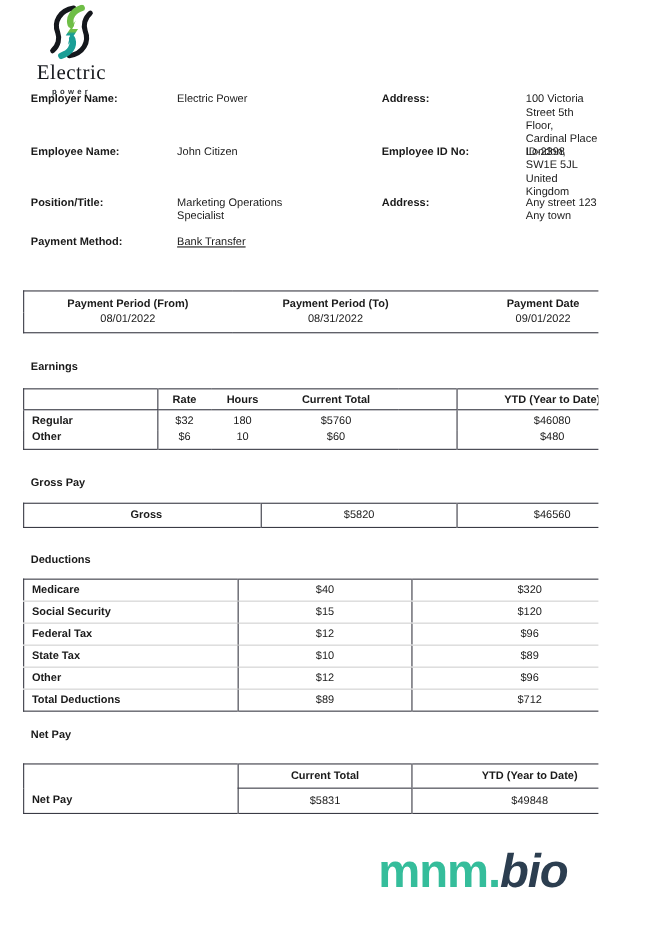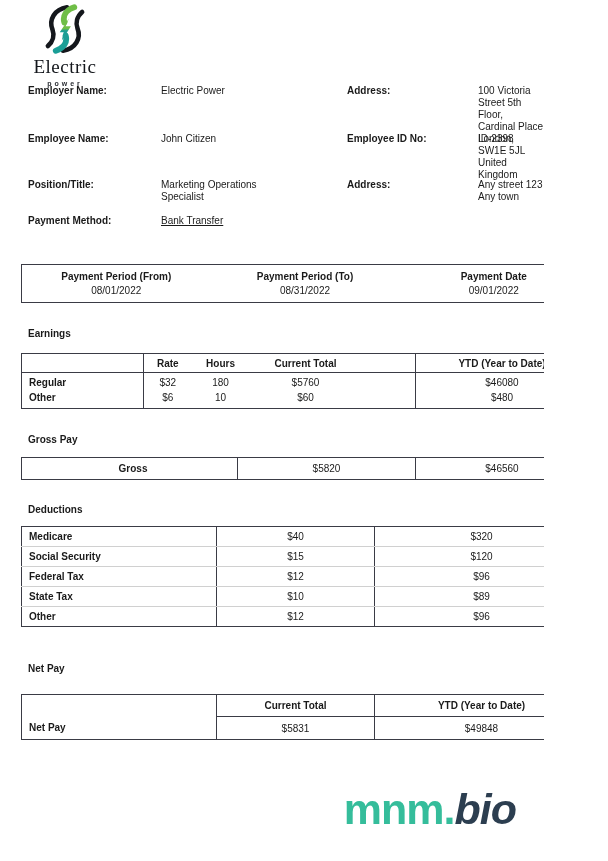--- a/index.html
+++ b/index.html
@@ -121,21 +121,20 @@
 
   
   .footer-brand {
     position: absolute;
     top: 771px; right: 28px;
     font-size: 43px;
     font-weight: bold;
     letter-spacing: -1px;
     line-height: 1;
     white-space: nowrap;
-    margin-top: 17px;
   }
   .footer-brand .primary { color: #35bd9b; font-style: normal; }
   .footer-brand .secondary { color: #2c3e50; font-style: italic; }
 </style>
 </head>
 <body>
 
 <div class="page">
 
   <div class="logo-block">
@@ -292,20 +291,25 @@
     <tr>
       <td class="lbl-col">State Tax</td>
       <td>$10</td>
       <td class="ytd-col">$89</td>
     </tr>
     <tr>
       <td class="lbl-col">Other</td>
       <td>$12</td>
       <td class="ytd-col">$96</td>
     </tr>
+    <tr>
+      <td class="lbl-col">Total Deductions</td>
+      <td>$89</td>
+      <td class="ytd-col">$712</td>
+    </tr>
   </tbody>
     </table>
 
   <div class="section-heading" style="top:663px;">Net Pay</div>
   <table class="net-table">
     <colgroup>
         <col style="width:195px">
         <col style="width:158px">
         <col style="width:214px">
       </colgroup>

